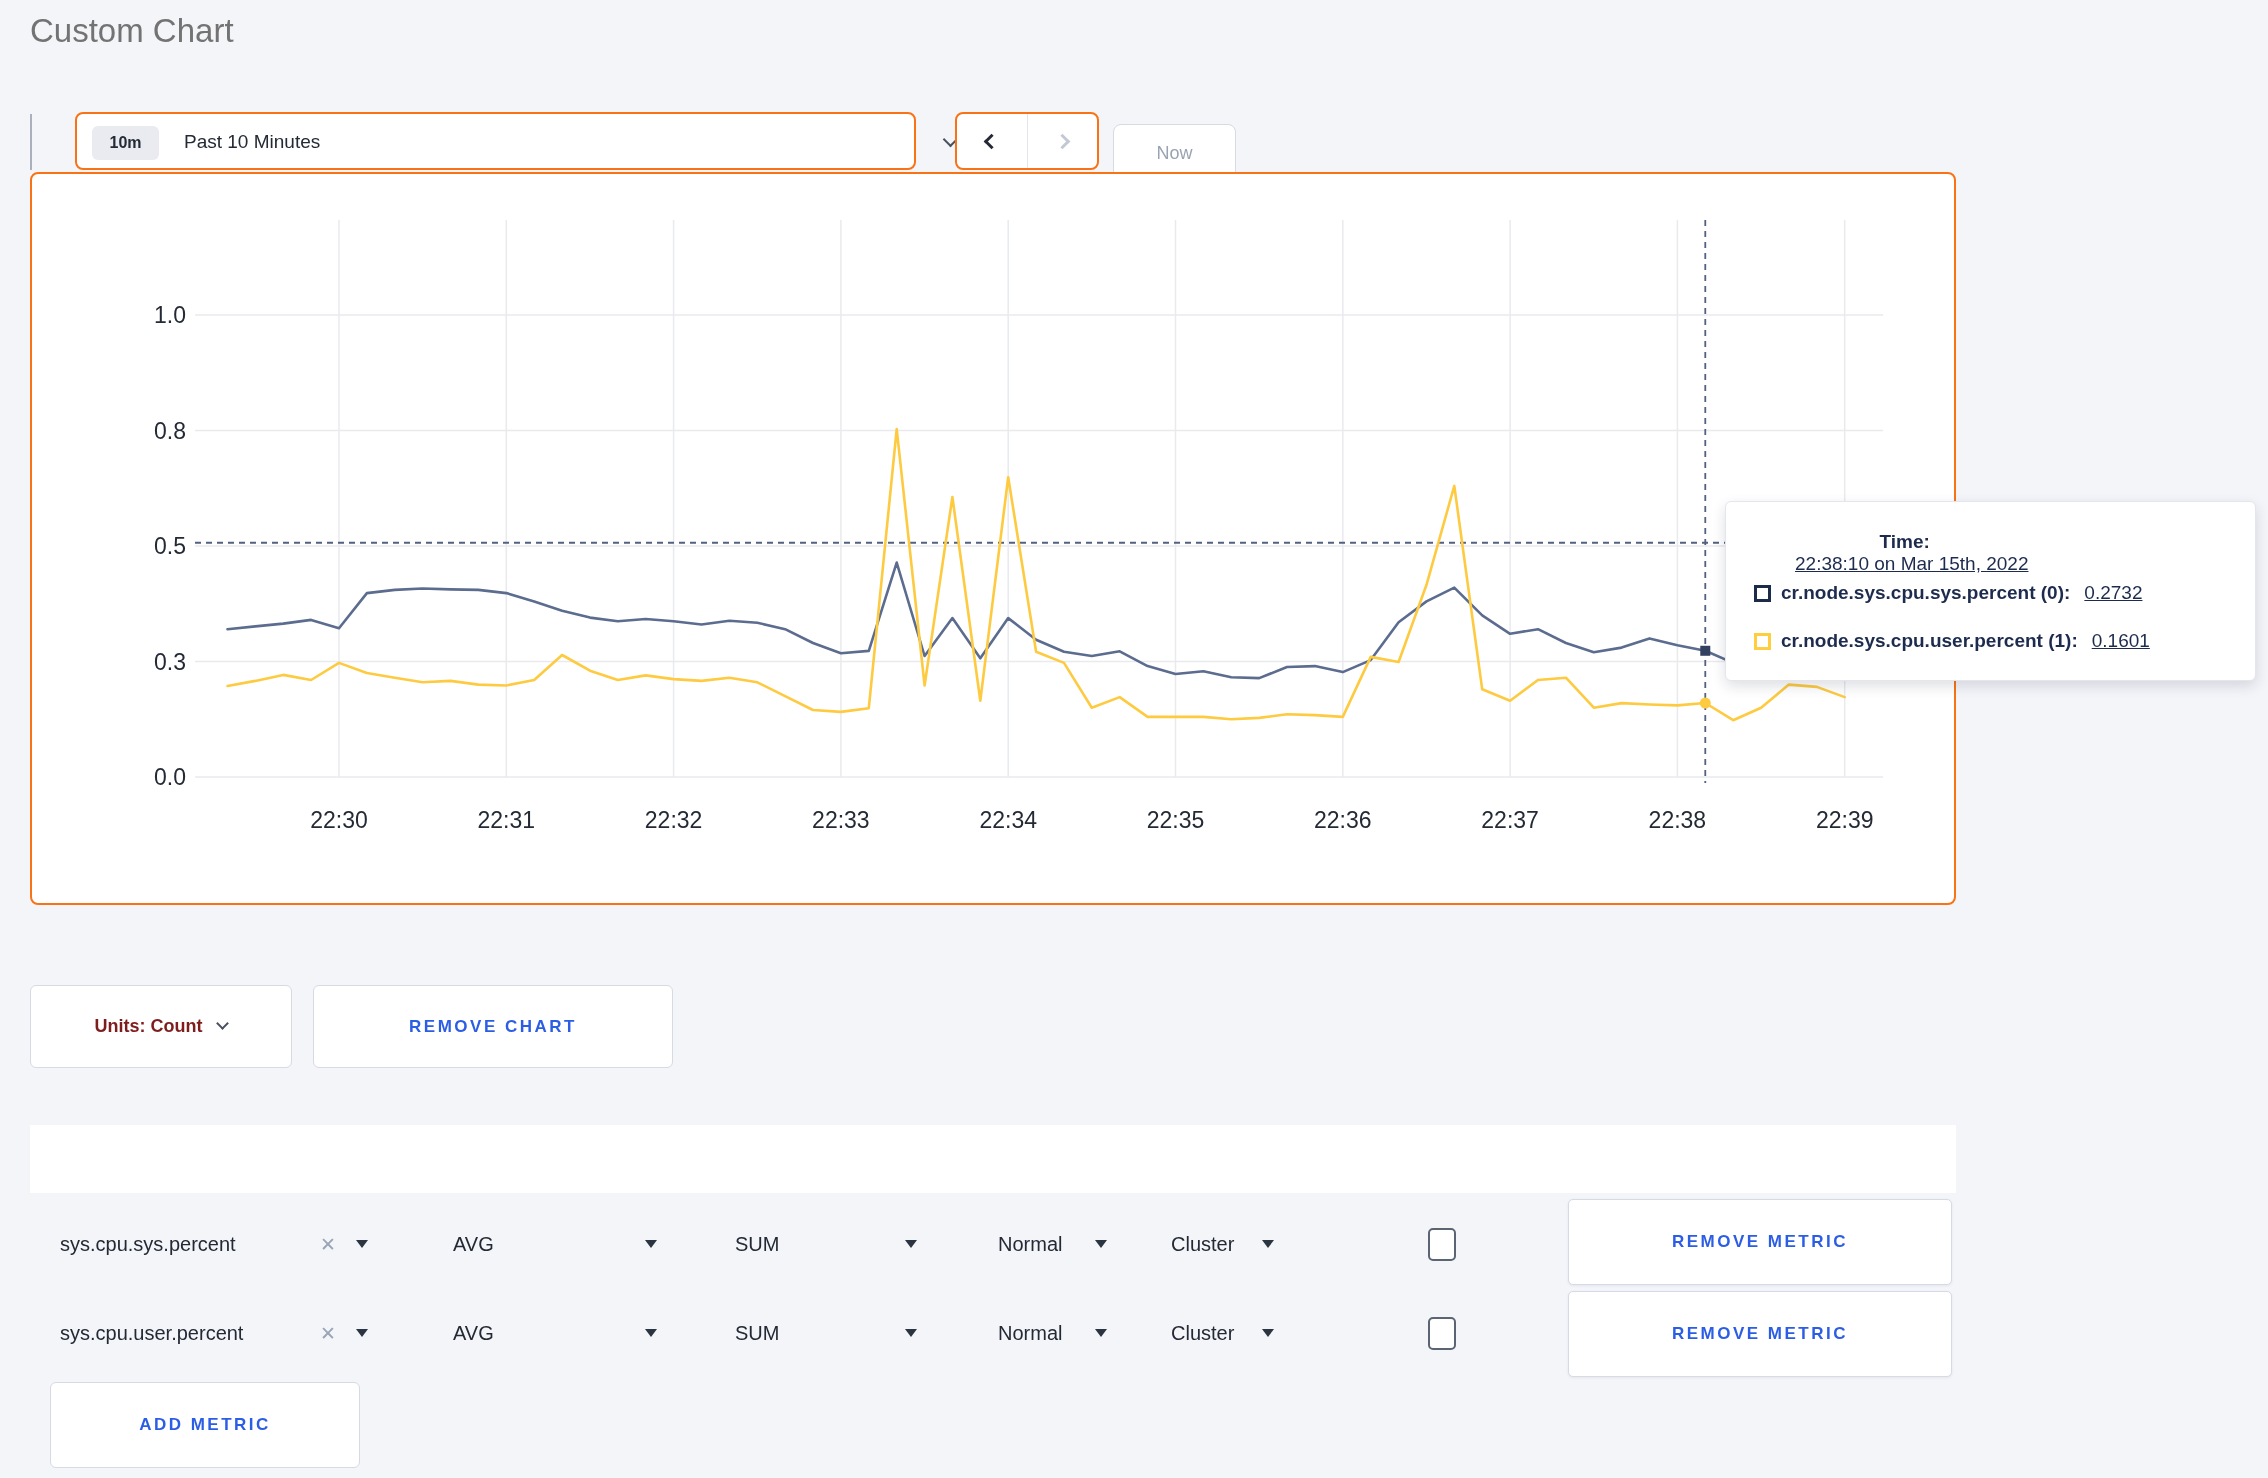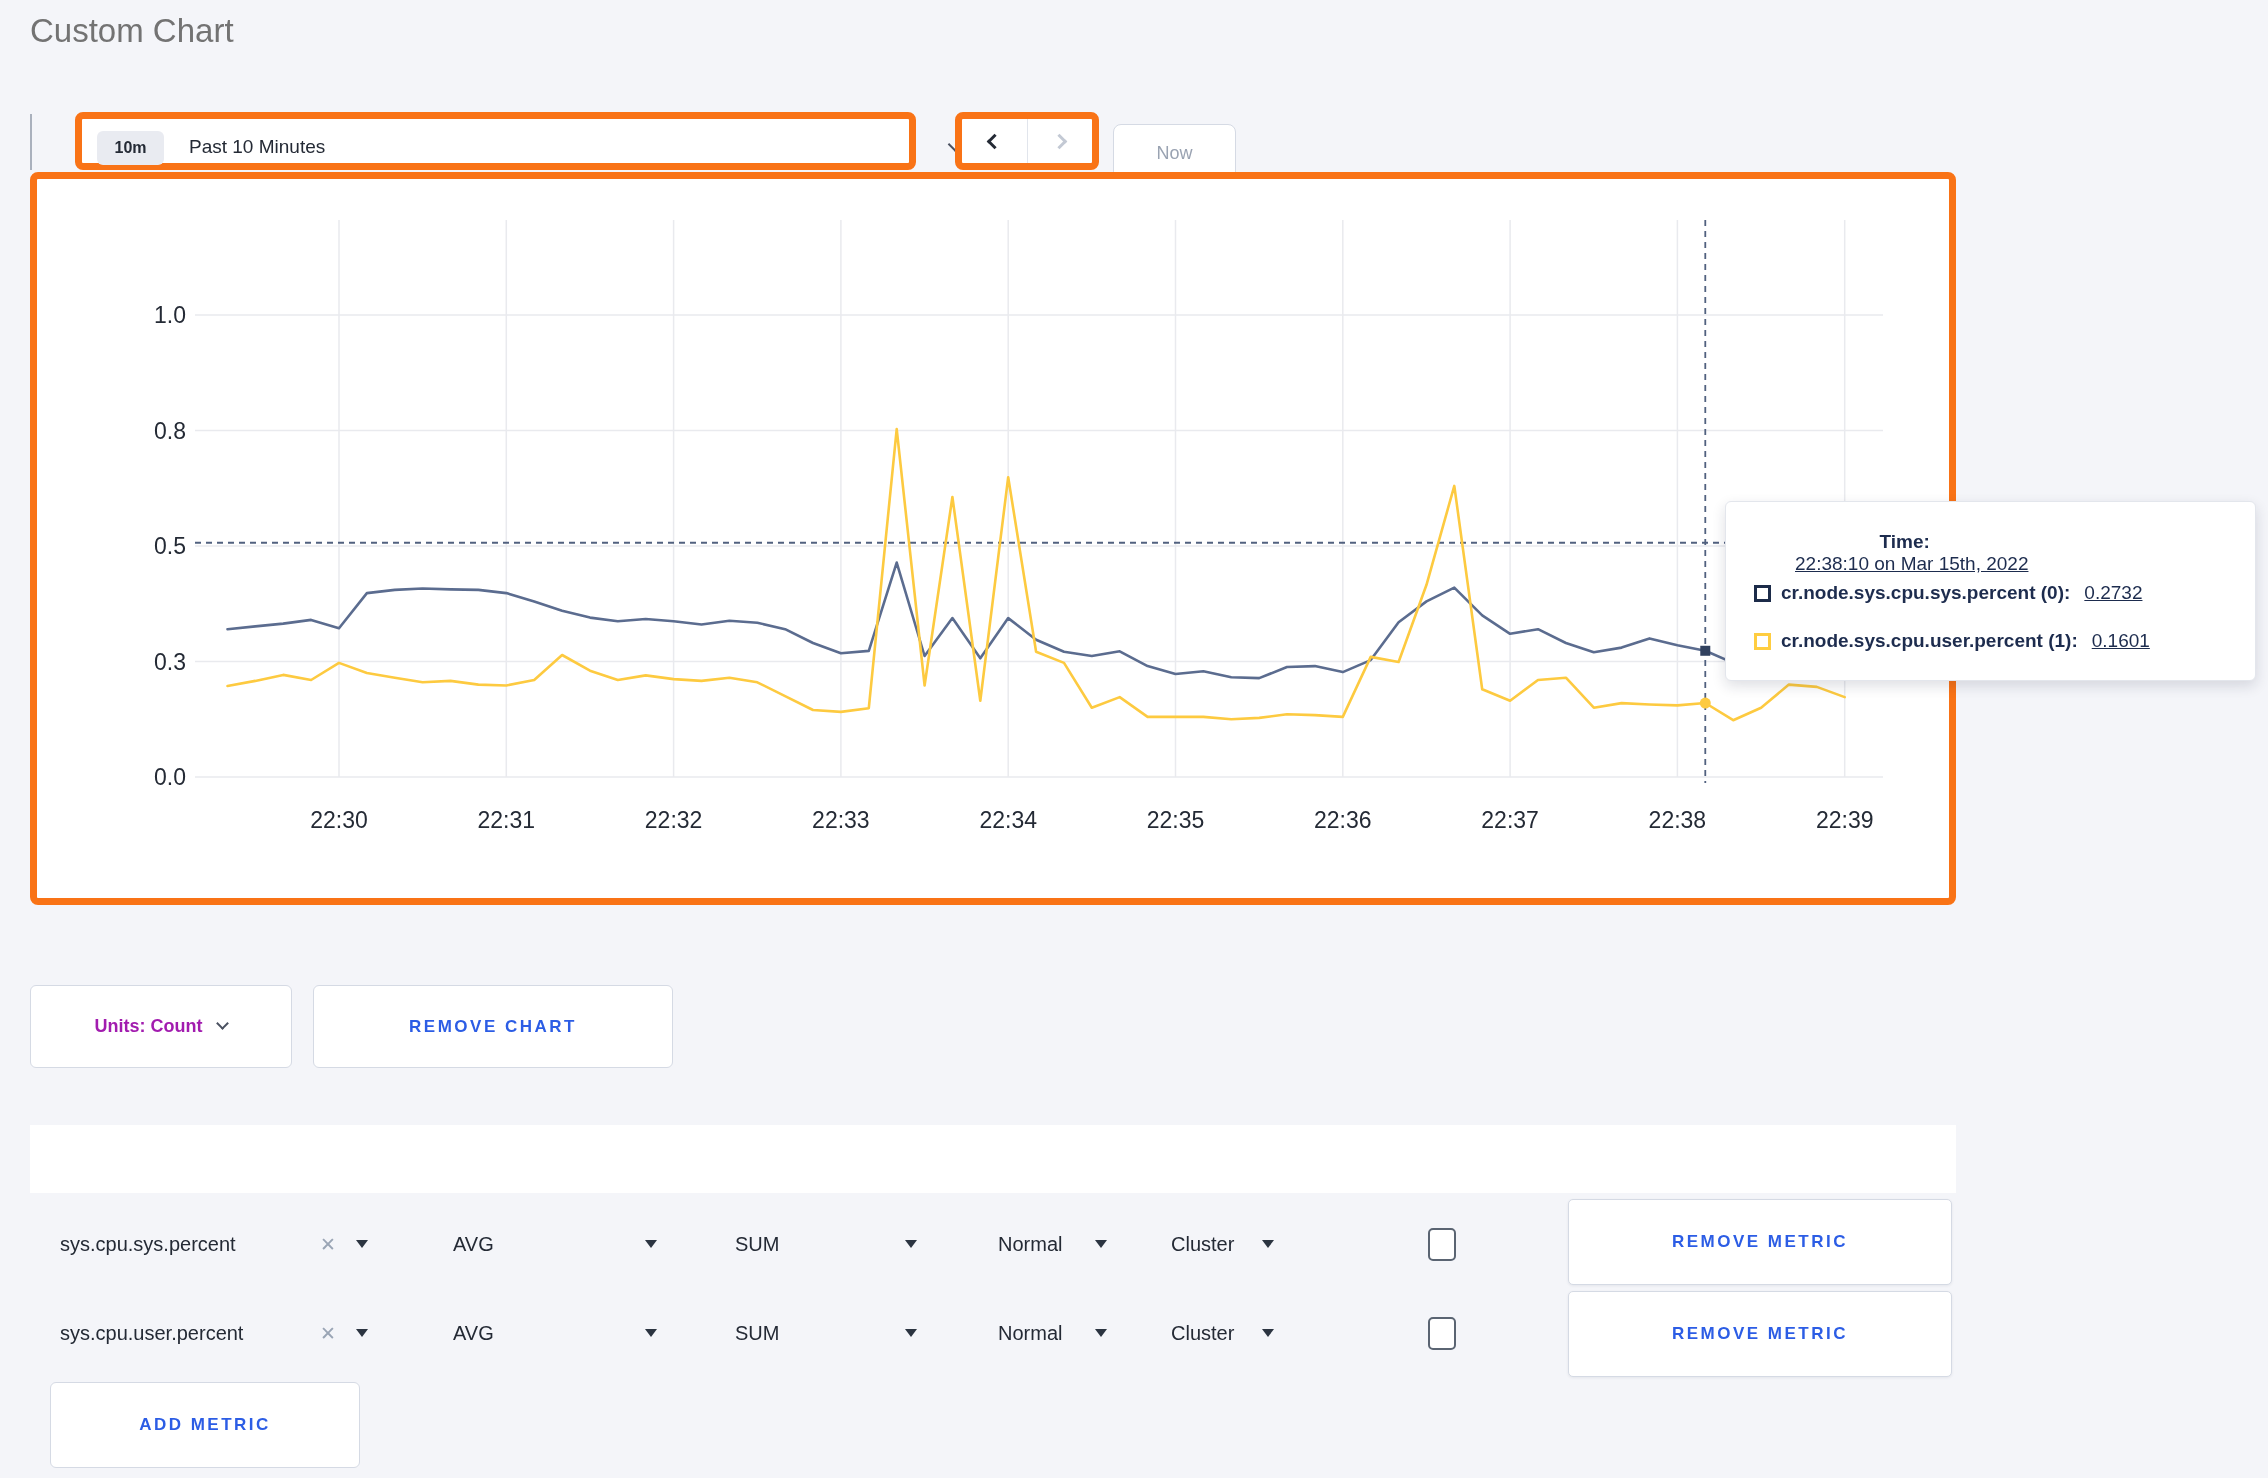--- a/index.html
+++ b/index.html
@@ -1,21 +1,21 @@
 <!DOCTYPE html>
 <html><head>
 <meta charset="utf-8">
 <style>
   * { margin:0; padding:0; box-sizing:border-box; }
   html,body { width:2268px; height:1478px; }
   body { font-family:"Liberation Sans","DejaVu Sans",sans-serif; background:#f4f5f9; position:relative; overflow:hidden; }
   #page { position:absolute; inset:0; }
 
   .abs { position:absolute; }
-  .card { background:#ffffff; border:7px solid #f97316; border-radius:8px; }
+  .card { background:#ffffff; border:2px solid #f97316; border-radius:8px; }
   .btn { background:#ffffff; border:1px solid #d5dae4; border-radius:6px; display:flex; align-items:center; justify-content:center; cursor:pointer; }
   .btn-blue-text { color:#2c5de5; font-weight:bold; font-size:17px; letter-spacing:2.5px; }
   .shadow-s { box-shadow:0 1px 3px rgba(20,30,60,.07); }
 
   #title { left:30px; top:12px; font-size:33px; font-weight:400; color:#737373; }
 
   #left-tick { left:30px; top:114px; width:2px; height:56px; background:#aab1bd; }
 
   #time-select { left:75px; top:112px; width:841px; height:58px; border-radius:8px; }
   #time-badge { left:15px; top:12px; width:67px; height:34px; background:#e9ebf1; border-radius:6px; display:flex; align-items:center; justify-content:center; font-size:16px; font-weight:bold; color:#242a35; position:absolute; }
@@ -37,21 +37,21 @@
   #chart-svg { left:0; top:0; width:2268px; height:1478px; pointer-events:none; z-index:2; }
   #plot-hover { left:195px; top:218px; width:1690px; height:562px; z-index:1; }
 
   #tooltip { left:1725px; top:501px; width:531px; height:180px; background:#fff; border:1px solid #e3e6ec; border-radius:6px; box-shadow:0 5px 14px rgba(20,30,60,.14); z-index:5; color:#1d2c4e; font-size:19px; }
   .tt-row { position:absolute; left:55px; display:flex; align-items:center; }
   .tt-swatch { width:17px; height:17px; border:3px solid; margin-right:10px; background:#fff; }
   .tt-label { font-weight:bold; }
   .tt-value { font-weight:normal; margin-left:14px;text-decoration:underline; }
 
   #units-button { left:30px; top:985px; width:262px; height:83px; }
-  #units-label { font-size:18px; font-weight:bold; color:#a21caf; margin-right:16px; }
+  #units-label { font-size:18px; font-weight:bold; color:#7f1d1d; margin-right:16px; }
   #remove-chart-button { left:313px; top:985px; width:360px; height:83px; }
 
   #table-header-band { left:30px; top:1125px; width:1926px; height:68px; background:#ffffff; }
 
   .cell-text { font-size:20px; color:#242a35; position:absolute; }
   .x-icon { color:#9aa5b5; font-size:19px; position:absolute; cursor:pointer; }
   .caret { width:0; height:0; border-left:6px solid transparent; border-right:6px solid transparent; border-top:8px solid #2b3441; position:absolute; cursor:pointer; }
   .checkbox { position:absolute; width:28px; height:33px; background:#fff; border:2px solid #5a6472; border-radius:5px; cursor:pointer; }
   .rm-btn { position:absolute; left:1568px; width:384px; height:86px; border-radius:5px; }
   #add-metric-button { left:50px; top:1382px; width:310px; height:86px; }

